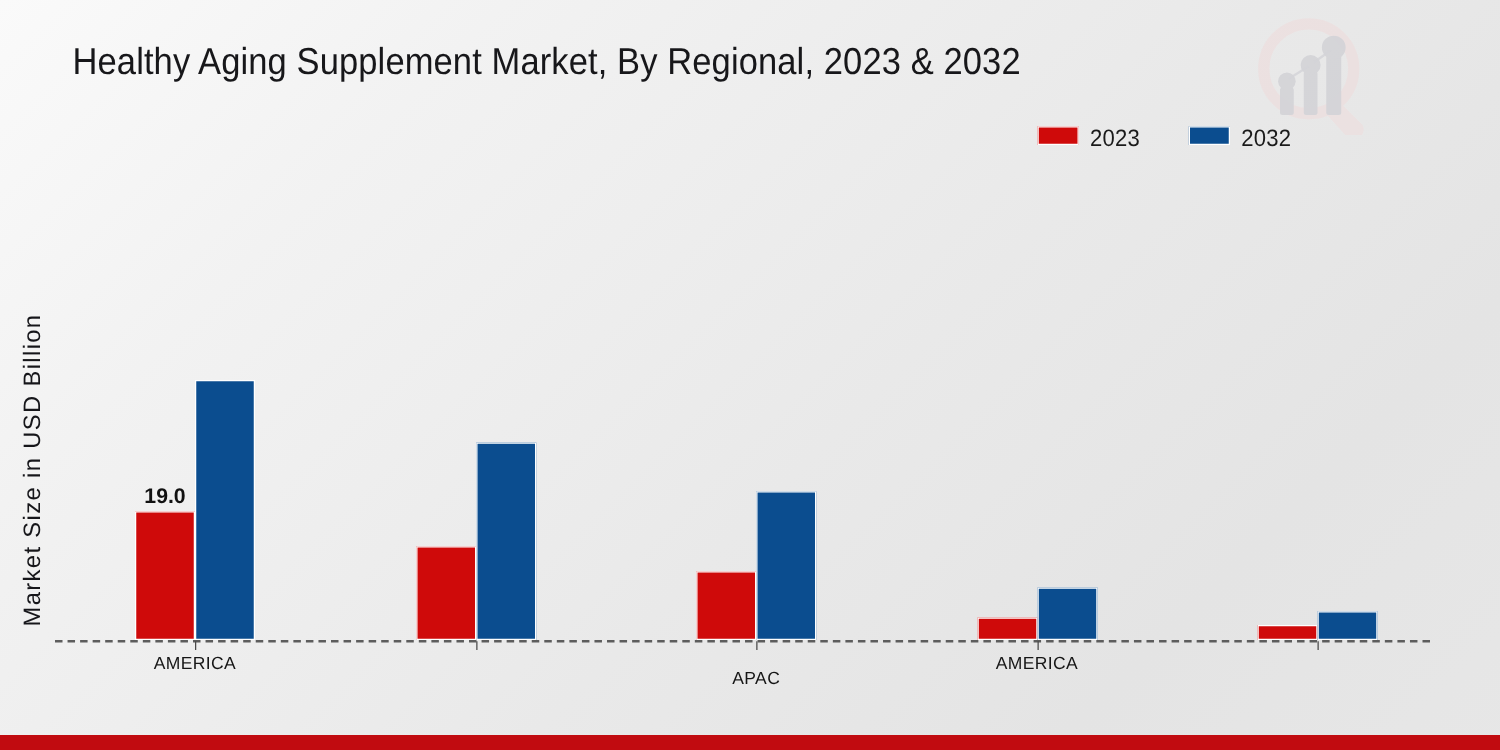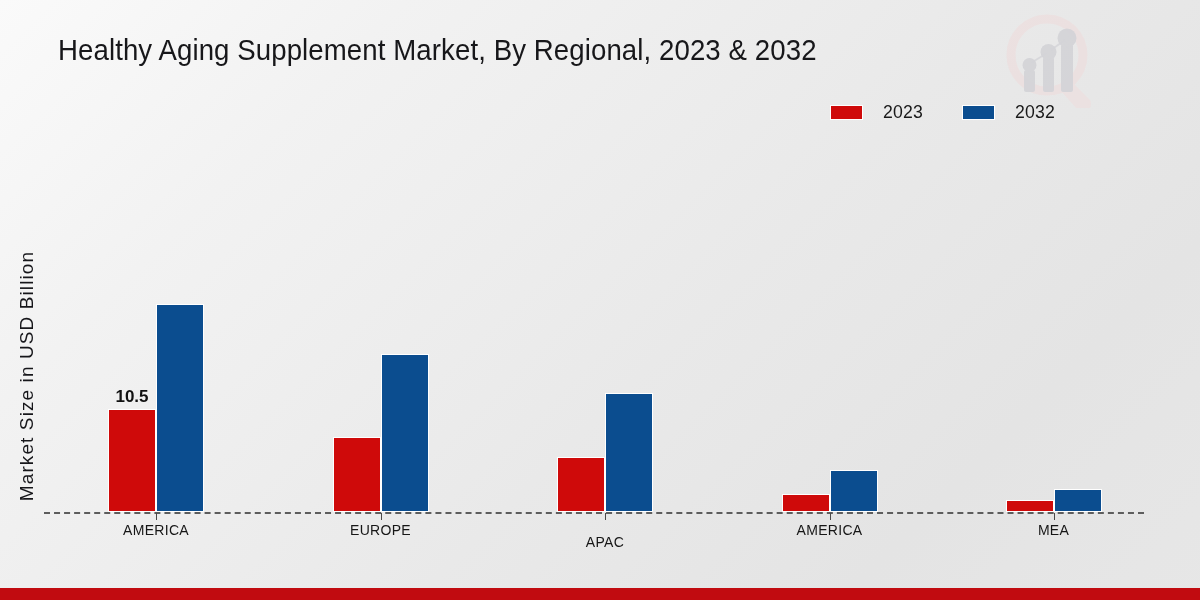--- a/index.html
+++ b/index.html
@@ -55,22 +55,21 @@
   #legend {
     position: absolute;
     left: 830px;
     top: 101px;
     display: flex;
     align-items: center;
     gap: 36px;
   }
   .legend-item {
     display: flex;
-    align-items: center;
-    gap: 20px;
+    gap: 9px;
   }
   .legend-swatch {
     width: 33px;
     height: 15px;
     border: 1px solid #ffffff;
     box-sizing: border-box;
   }
   .legend-label {
     font-size: 19px;
     color: #1a1a1a;
@@ -203,43 +202,37 @@
 
   <div id="plot-area"></div>
 
   <div id="baseline"></div>
 
   <div id="x-axis"></div>
 
   <div id="footer-bar" style="background: rgb(193, 11, 16);"></div>
 
 <div class="bar bar-2023" title="2023: 10.5" style="left: 108px; width: 48px; height: 103.005px; top: 408.995px; bottom: auto;"></div>
-    <div class="bar-value" style="left: 102px; width: 60px; top: 386.995px;">10.5</div>
+    <div class="bar-value" style="left: 102px; width: 60px; top: 386.995px;">19.0</div>
     <div class="bar bar-2023" title="2023: 7.6" style="left: 332.5px; width: 48px; height: 74.556px; top: 437.444px; bottom: auto;"></div>
     <div class="bar bar-2023" title="2023: 5.6" style="left: 557px; width: 48px; height: 54.936px; top: 457.064px; bottom: auto;"></div>
     <div class="bar bar-2023" title="2023: 1.8" style="left: 781.5px; width: 48px; height: 17.658px; top: 494.342px; bottom: auto;"></div>
     <div class="bar bar-2023" title="2023: 1.2" style="left: 1005.5px; width: 48px; height: 11.772px; top: 500.228px; bottom: auto;"></div>
     <div class="bar bar-2032" title="2032: 21.2" style="left: 156px; width: 48px; height: 207.972px; top: 304.028px; bottom: auto;"></div>
     <div class="bar bar-2032" title="2032: 16.1" style="left: 380.5px; width: 48px; height: 157.941px; top: 354.059px; bottom: auto;"></div>
     <div class="bar bar-2032" title="2032: 12.1" style="left: 605px; width: 48px; height: 118.701px; top: 393.299px; bottom: auto;"></div>
     <div class="bar bar-2032" title="2032: 4.3" style="left: 829.5px; width: 48px; height: 42.183px; top: 469.817px; bottom: auto;"></div>
     <div class="bar bar-2032" title="2032: 2.3" style="left: 1053.5px; width: 48px; height: 22.563px; top: 489.437px; bottom: auto;"></div>
     <div class="x-tick-mark" style="left: 156px;"></div>
     <div class="x-tick" style="left: 76px;">
       <div>AMERICA</div>
     </div>
     <div class="x-tick-mark" style="left: 380.5px;"></div>
-    <div class="x-tick" style="left: 300.5px;">
-      <div>EUROPE</div>
-    </div>
     <div class="x-tick-mark" style="left: 605px;"></div>
     <div class="x-tick" style="left: 525px; margin-top: 12px;">
       <div>APAC</div>
     </div>
     <div class="x-tick-mark" style="left: 829.5px;"></div>
     <div class="x-tick" style="left: 749.5px;">
       <div>AMERICA</div>
     </div>
     <div class="x-tick-mark" style="left: 1053.5px;"></div>
-    <div class="x-tick" style="left: 973.5px;">
-      <div>MEA</div>
-    </div>
   </div>
 
 </body></html>

